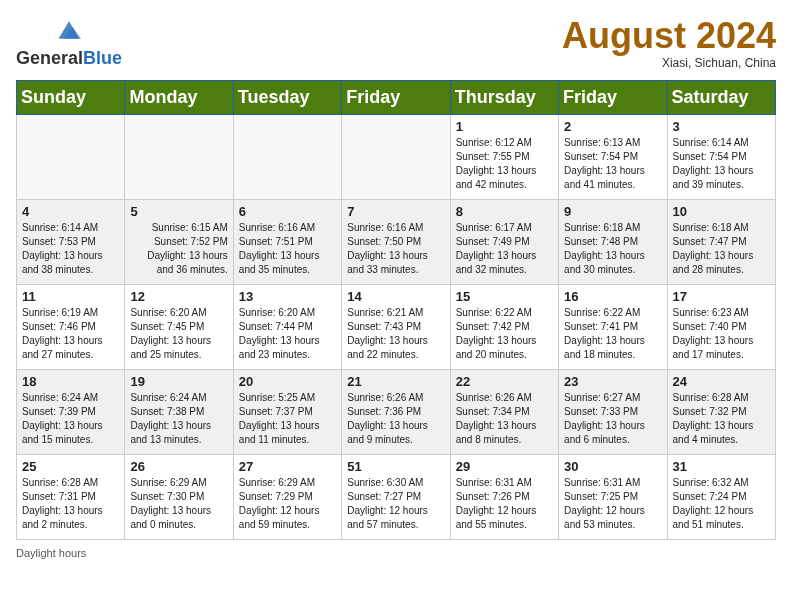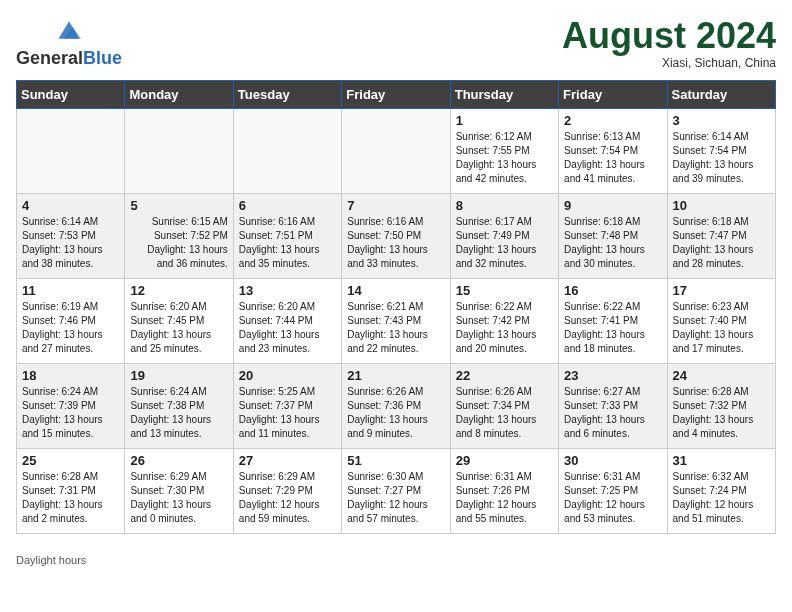--- a/index.html
+++ b/index.html
@@ -35,36 +35,36 @@
     .logo-icon {
       width: 28px;
       height: 28px;
     }
     .title-block {
       text-align: right;
     }
     .main-title {
       font-size: 36px;
       font-weight: bold;
-      color: #14532d;
+      color: #a16207;
       line-height: 1.1;
     }
     .subtitle {
       font-size: 12px;
       color: #333;
     }
     .calendar {
       width: 100%;
       border-collapse: collapse;
       border: 1px solid #ccc;
     }
     .calendar thead tr th {
-      background-color: #404040;
+      background-color: #4d7c0f;
       color: #fff;
-      font-size: 13px;
+      font-size: 18px;
       font-weight: bold;
       padding: 6px 4px;
       text-align: left;
       border: 1px solid #2060aa;
     }
     .calendar tbody tr td {
       border: 1px solid #ccc;
       vertical-align: top;
       padding: 4px 5px;
       font-size: 10.5px;
@@ -87,21 +87,21 @@
     }
     .day-info {
       font-size: 10px;
       line-height: 1.4;
       color: #222;
     }
     .empty-cell {
       background-color: #f8f8f8 !important;
     }
     .footer {
-      margin-top: 20px;
+      margin-top: 7px;
       font-size: 11px;
       color: #555;
     }
   </style>
 </head>
 <body>
 
 <div class="header">
   <div class="logo">
     <svg class="logo-icon" viewBox="0 0 32 32">

